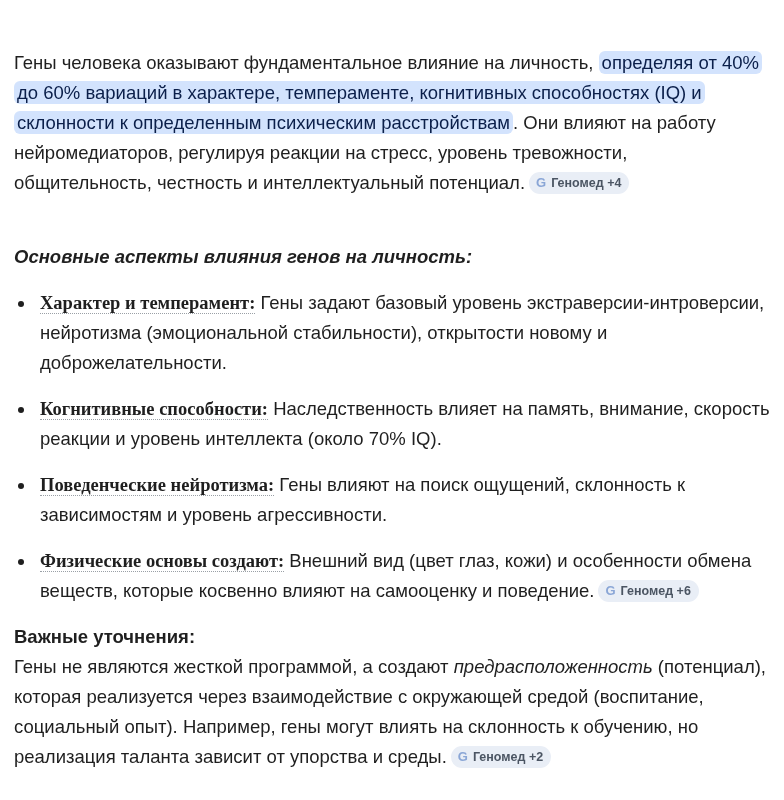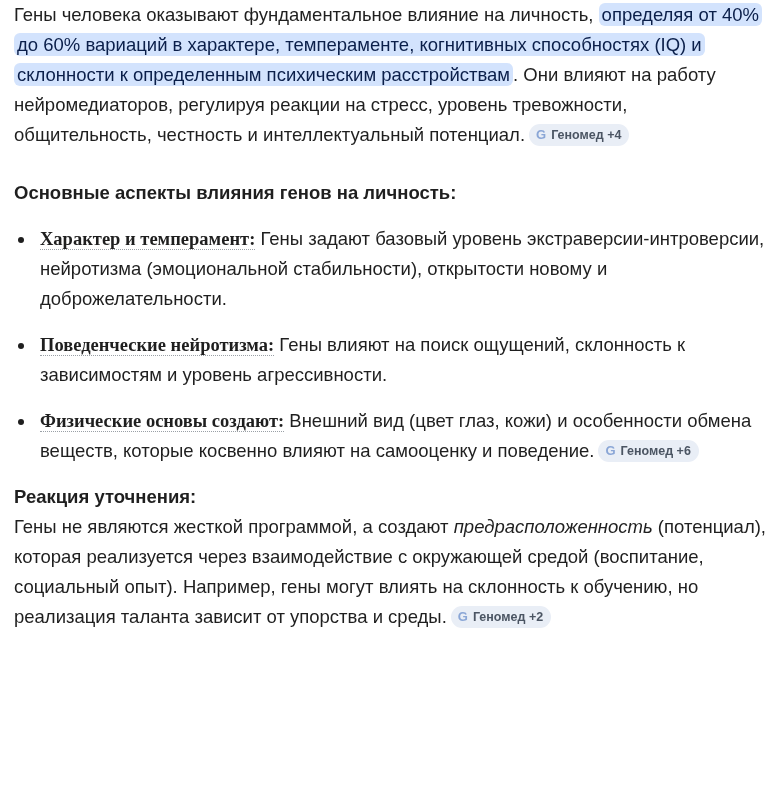--- a/index.html
+++ b/index.html
@@ -5,21 +5,21 @@
     html, body { margin: 0; padding: 0; background: #ffffff; }
     body {
       width: 784px; height: 800px; overflow: hidden;
       font-family: "Liberation Sans", "DejaVu Sans", sans-serif;
       color: #1f1f1f;
       font-size: 18.5px;
       line-height: 30px;
     }
     .wrap { padding: 0 14px 0 14px; }
     p { margin: 0; }
-    .para1 { padding-top: 0px; }
+    .para1 { padding-top: 0px; margin-top: 48px; }
     .hl {
       background: #d3e3fd;
       color: #0b1f4a;
       border-radius: 6px;
       padding: 1px 3px;
       -webkit-box-decoration-break: clone;
       box-decoration-break: clone;
     }
     .chip {
       display: inline-flex; align-items: center; gap: 5px;
@@ -30,21 +30,21 @@
       padding: 1px 8px 1px 7px;
       vertical-align: 2px;
       margin-left: 4px;
       font-weight: bold;
     }
     .chip .g { color: #8aa6d6; font-weight: bold; font-size: 13px; }
     .chip .lbl { color: #4b5563; font-weight: bold; text-align: center; }
     h3 {
       margin: 0; font-size: 18.5px; font-weight: bold; line-height: 30px;
     }
-    .h-aspects { margin-top: 28px; }
+    .h-aspects { margin-top: 44px; font-style: italic; }
     ul { list-style: none; margin: 16px 0 0 0; padding: 0; }
     li { position: relative; padding-left: 26px; margin-bottom: 16px; }
     li::before {
       content: ""; position: absolute; left: 4px; top: 13px;
       width: 6px; height: 6px; border-radius: 50%; background: #1f1f1f;
     }
     .term {
       font-weight: bold;
       border-bottom: 1.5px dotted #9aa0a6;
       cursor: pointer;
@@ -60,26 +60,27 @@
 
   <p class="para1"><span>Гены человека оказывают фундаментальное влияние на личность, </span><span class="hl">определяя от 40% до 60% вариаций в характере, темпераменте, когнитивных способностях (IQ) и склонности к определенным психическим расстройствам</span><span>. Они влияют на работу нейромедиаторов, регулируя реакции на стресс, уровень тревожности, общительность, честность и интеллектуальный потенциал.</span><span class="chip">
         <span class="g">G</span>
         <span class="lbl">Геномед +4</span>
       </span></p>
 
   <h3 class="h-aspects">Основные аспекты влияния генов на личность:</h3>
 
   <ul>
     <li><span class="term">Характер и темперамент:</span><span> Гены задают базовый уровень экстраверсии-интроверсии, нейротизма (эмоциональной стабильности), открытости новому и доброжелательности.</span></li>
+    <li><span class="term">Когнитивные способности:</span><span> Наследственность влияет на память, внимание, скорость реакции и уровень интеллекта (около 70% IQ).</span></li>
     <li><span class="term">Поведенческие нейротизма:</span><span> Гены влияют на поиск ощущений, склонность к зависимостям и уровень агрессивности.</span></li>
     <li><span class="term">Физические основы создают:</span><span> Внешний вид (цвет глаз, кожи) и особенности обмена веществ, которые косвенно влияют на самооценку и поведение.</span><span class="chip">
           <span class="g">G</span>
           <span class="lbl">Геномед +6</span>
         </span></li>
   </ul>
 
-  <h3 class="h-notes">Реакция уточнения:</h3>
+  <h3 class="h-notes">Важные уточнения:</h3>
   <p><span>Гены не являются жесткой программой, а создают </span><em>предрасположенность</em><span> (потенциал), которая реализуется через взаимодействие с окружающей средой (воспитание, социальный опыт). Например, гены могут влиять на склонность к обучению, но реализация таланта зависит от упорства и среды.</span><span class="chip">
         <span class="g">G</span>
         <span class="lbl">Геномед +2</span>
       </span></p>
 
 </div>
 
 </body></html>

